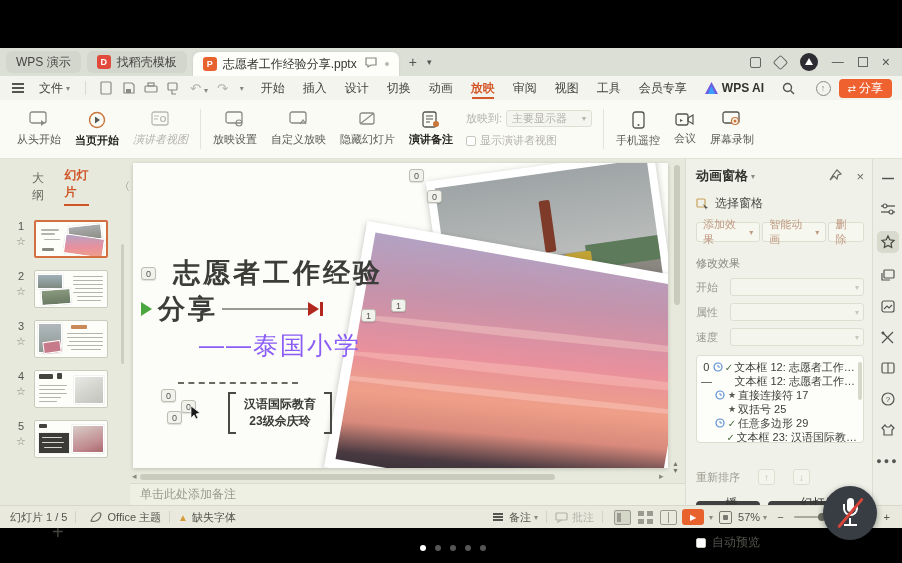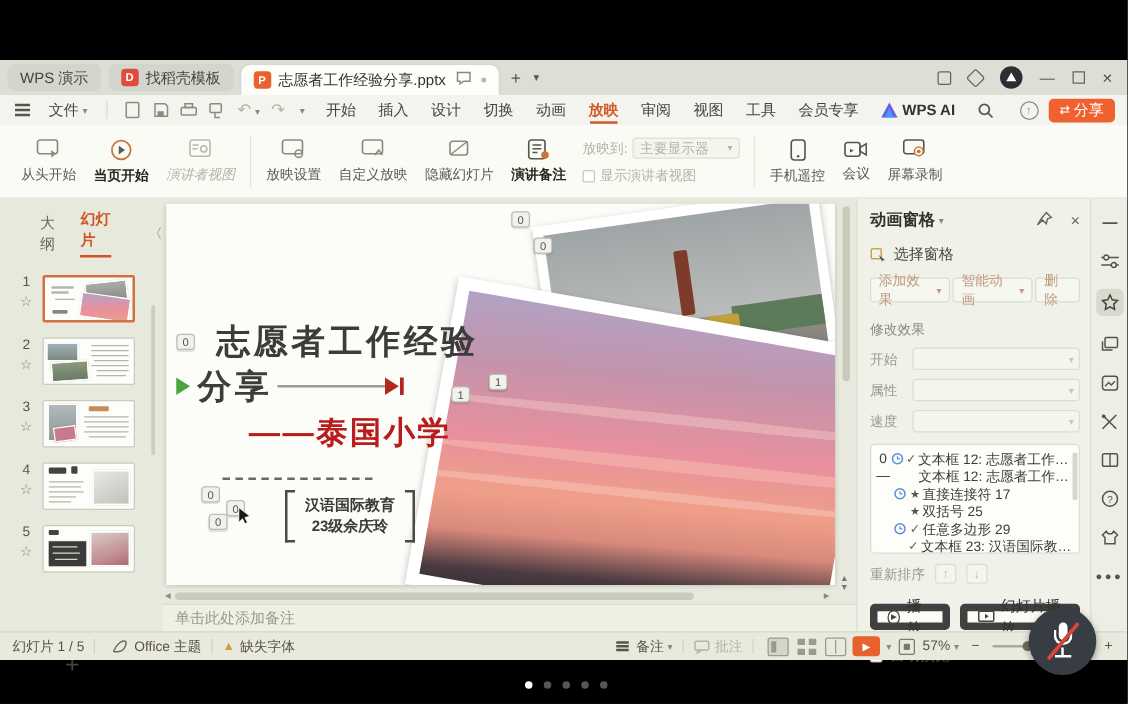--- a/index.html
+++ b/index.html
@@ -78,21 +78,21 @@
   .sunset .img{width:100%;height:100%;background:
      linear-gradient(175deg,#b2a2c4 0%,#c493ab 22%,#e8909d 45%,#ef9f88 62%,#d98a7c 74%,#4a3a41 86%,#23252b 100%);position:relative;overflow:hidden;}
   .sunset .cloud{position:absolute;width:130%;height:8px;background:rgba(255,220,210,.35);border-radius:50%;transform:rotate(-4deg);}
   .title1{position:absolute;left:40px;top:92px;font-size:27px;font-weight:bold;color:#3c3c3a;letter-spacing:3px;z-index:4;}
   .titlerow{position:absolute;left:8px;top:128px;display:flex;align-items:center;z-index:4;}
   .gtri{width:0;height:0;border-top:7px solid transparent;border-bottom:7px solid transparent;border-left:11px solid #4ca63f;margin-right:6px;}
   .title2{font-size:27px;font-weight:bold;color:#3c3c3a;letter-spacing:3px;}
   .linearrow{width:86px;height:2px;background:#9a9a92;margin-left:4px;}
   .rtri{width:0;height:0;border-top:7px solid transparent;border-bottom:7px solid transparent;border-left:11px solid #b3281e;}
   .rbar{width:3px;height:14px;background:#b3281e;margin-left:1px;}
-  .subtitle{position:absolute;left:66px;top:166px;font-size:25px;font-weight:bold;color:#b91c1c;letter-spacing:2px;z-index:4;}
+  .subtitle{position:absolute;left:66px;top:166px;font-size:25px;font-weight:normal;color:#8b5cf6;letter-spacing:2px;z-index:4;}
   .dashes{position:absolute;left:45px;top:219px;width:120px;border-top:2px dashed #6a6a62;z-index:4;}
   .brk{position:absolute;left:95px;top:229px;width:104px;height:42px;z-index:4;display:flex;flex-direction:column;align-items:center;justify-content:center;font-size:12px;font-weight:bold;color:#3a3a36;line-height:17px;}
   .brk::before,.brk::after{content:"";position:absolute;top:0;bottom:0;width:6px;border:2px solid #4a4a44;}
   .brk::before{left:0;border-right:none;}
   .brk::after{right:0;border-left:none;}
   .cursorarrow{position:absolute;left:57px;top:242px;z-index:10;}
 
   .vscroll{position:absolute;left:674px;top:117px;width:6px;height:300px;}
   .vscroll .vthumb{position:absolute;top:0;width:6px;height:140px;background:#c9cbbd;border-radius:3px;}
   .vjump{position:absolute;left:672px;top:412px;font-size:7px;color:#77776e;line-height:7px;text-align:center;}
@@ -114,21 +114,21 @@
   .apsel{flex:1;height:18px;border:1px solid #dcded0;border-radius:3px;background:#f4f5ed;display:flex;align-items:center;justify-content:flex-end;padding:0 4px;color:#c6c8bc;font-size:8px;}
   .ap-list{margin-top:9px;background:#fdfdf9;border:1px solid #dcded0;border-radius:4px;height:88px;padding:4px 2px 0 4px;position:relative;overflow:hidden;}
   .ali{display:flex;align-items:center;height:14px;font-size:11px;color:#3c3c38;white-space:nowrap;}
   .ali .n{width:12px;text-align:center;color:#3c3c38;}
   .ali .ic{width:13px;display:flex;justify-content:center;}
   .ali .mk{width:12px;text-align:center;}
   .mk.check{color:#4a6b3f;font-size:10px;}
   .mk.star{color:#56564e;font-size:9px;}
   .ali .lab{overflow:hidden;text-overflow:ellipsis;max-width:128px;}
   .alscroll{position:absolute;right:1px;top:6px;width:4px;height:38px;background:#d6d8ca;border-radius:2px;}
-  .ap-reorder{display:flex;align-items:center;gap:8px;margin-top:8px;color:#9a9a90;font-size:11px;}
+  .ap-reorder{display:flex;align-items:center;gap:18px;margin-top:26px;color:#9a9a90;font-size:11px;}
   .rebtn{width:17px;height:16px;border:1px solid #dcded0;border-radius:3px;background:#f4f5ed;color:#bcbeb2;font-size:10px;display:flex;align-items:center;justify-content:center;}
   .ap-play{display:flex;gap:8px;margin-top:16px;}
   .pbtn{height:21px;border:6px solid #404040;border-radius:4px;background:#fbfcf6;color:#33332e;font-size:12px;display:flex;align-items:center;padding:0 8px;gap:5px;}
   .pcirc{width:12px;height:12px;border:1px solid #44443e;border-radius:50%;display:flex;align-items:center;justify-content:center;font-size:6px;color:#44443e;}
   .ap-auto{display:flex;align-items:center;gap:6px;margin-top:12px;color:#55544e;}
 
   
   .rrail{position:absolute;left:872px;top:111px;width:30px;height:346px;background:#edeee5;border-left:1px solid #dcded2;display:flex;flex-direction:column;align-items:center;padding-top:10px;gap:13px;color:#55544e;}
   .rricon{width:22px;height:18px;display:flex;align-items:center;justify-content:center;}
   .rricon.active{background:#d9dace;border-radius:5px;height:22px;}

